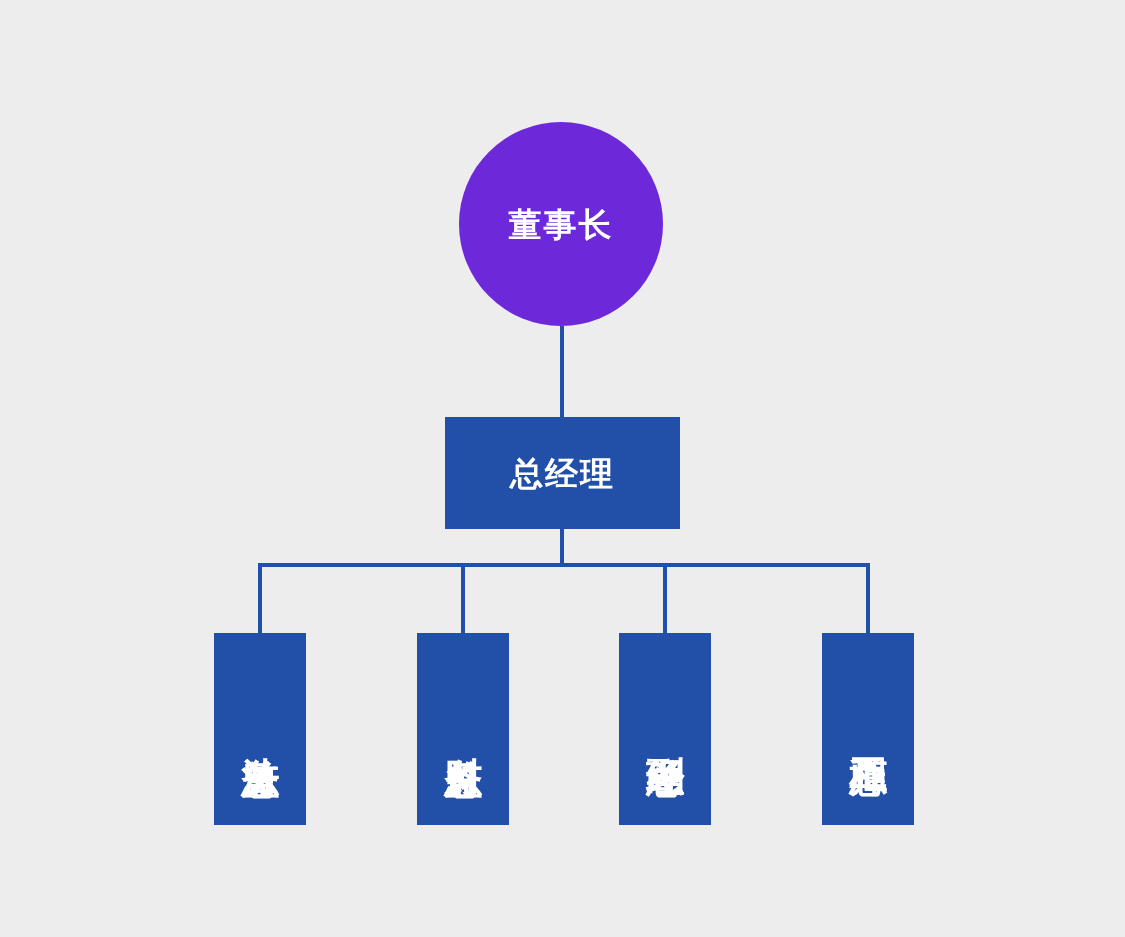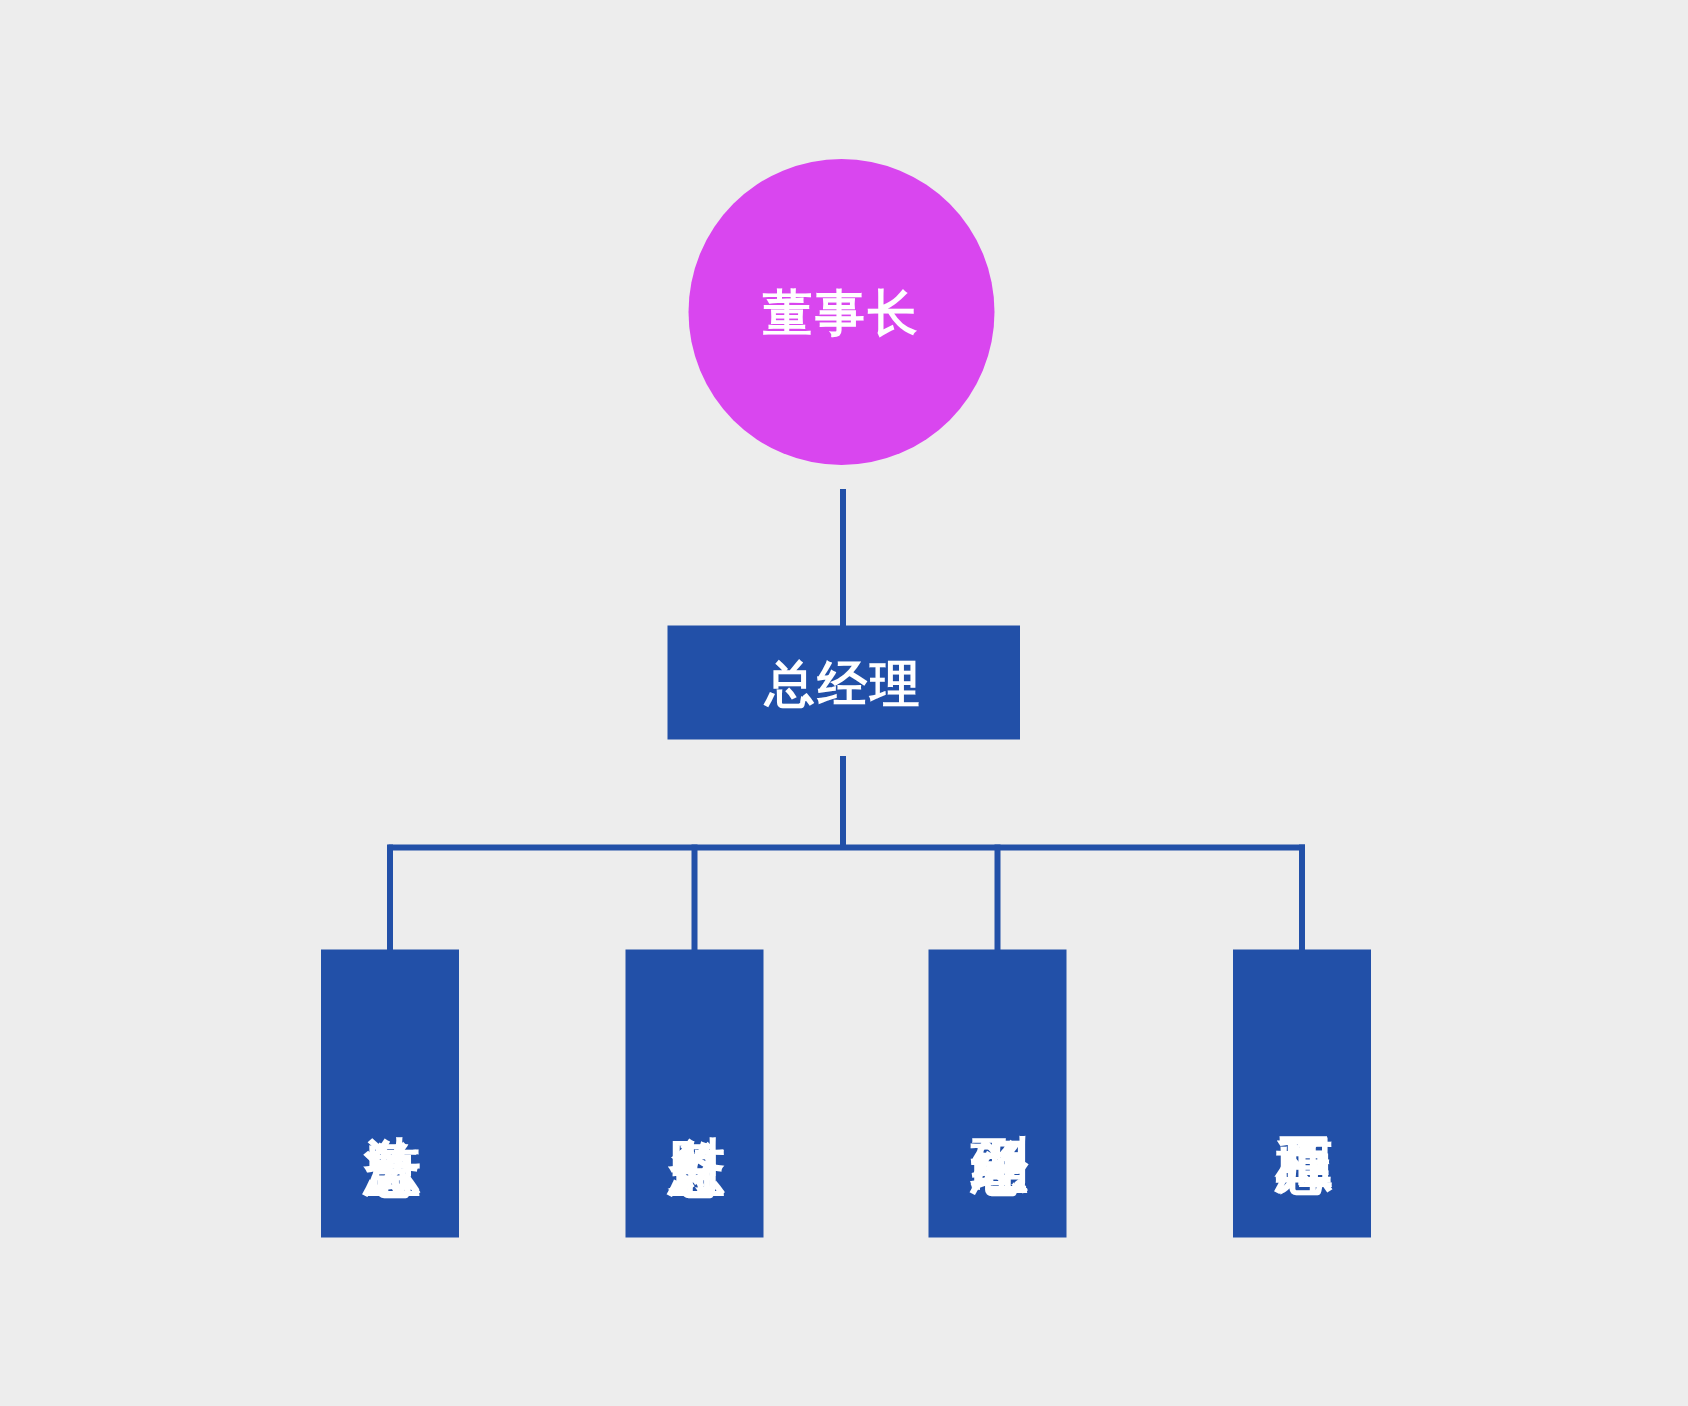--- a/index.html
+++ b/index.html
@@ -32,43 +32,43 @@
   .conn-drop       { top: 563px;   width: 4px; height: 72px; }
   .conn-drop-1     { left: 258px; }
   .conn-drop-2     { left: 461px; }
   .conn-drop-3     { left: 663px; }
   .conn-drop-4     { left: 866px; }
 
   
   .node-circle {
     position: absolute;
     left: 459px;
-    top: 106px;
+    top: 122px;
     width: 204px;
     height: 204px;
     border-radius: 50%;
-    background: #d946ef;
+    background: #6d28d9;
     display: flex;
     align-items: center;
     justify-content: center;
   }
   .node-circle .node-label {
     color: #ffffff;
     font-size: 33px;
     font-weight: bold;
     letter-spacing: 2px;
     line-height: 1;
   }
 
   .node-bar {
     position: absolute;
     left: 445px;
     top: 417px;
     width: 235px;
-    height: 76px;
+    height: 112px;
     background: #2250a8;
     display: flex;
     align-items: center;
     justify-content: center;
   }
   .node-bar .node-label {
     color: #ffffff;
     font-size: 33px;
     font-weight: bold;
     letter-spacing: 2px;

